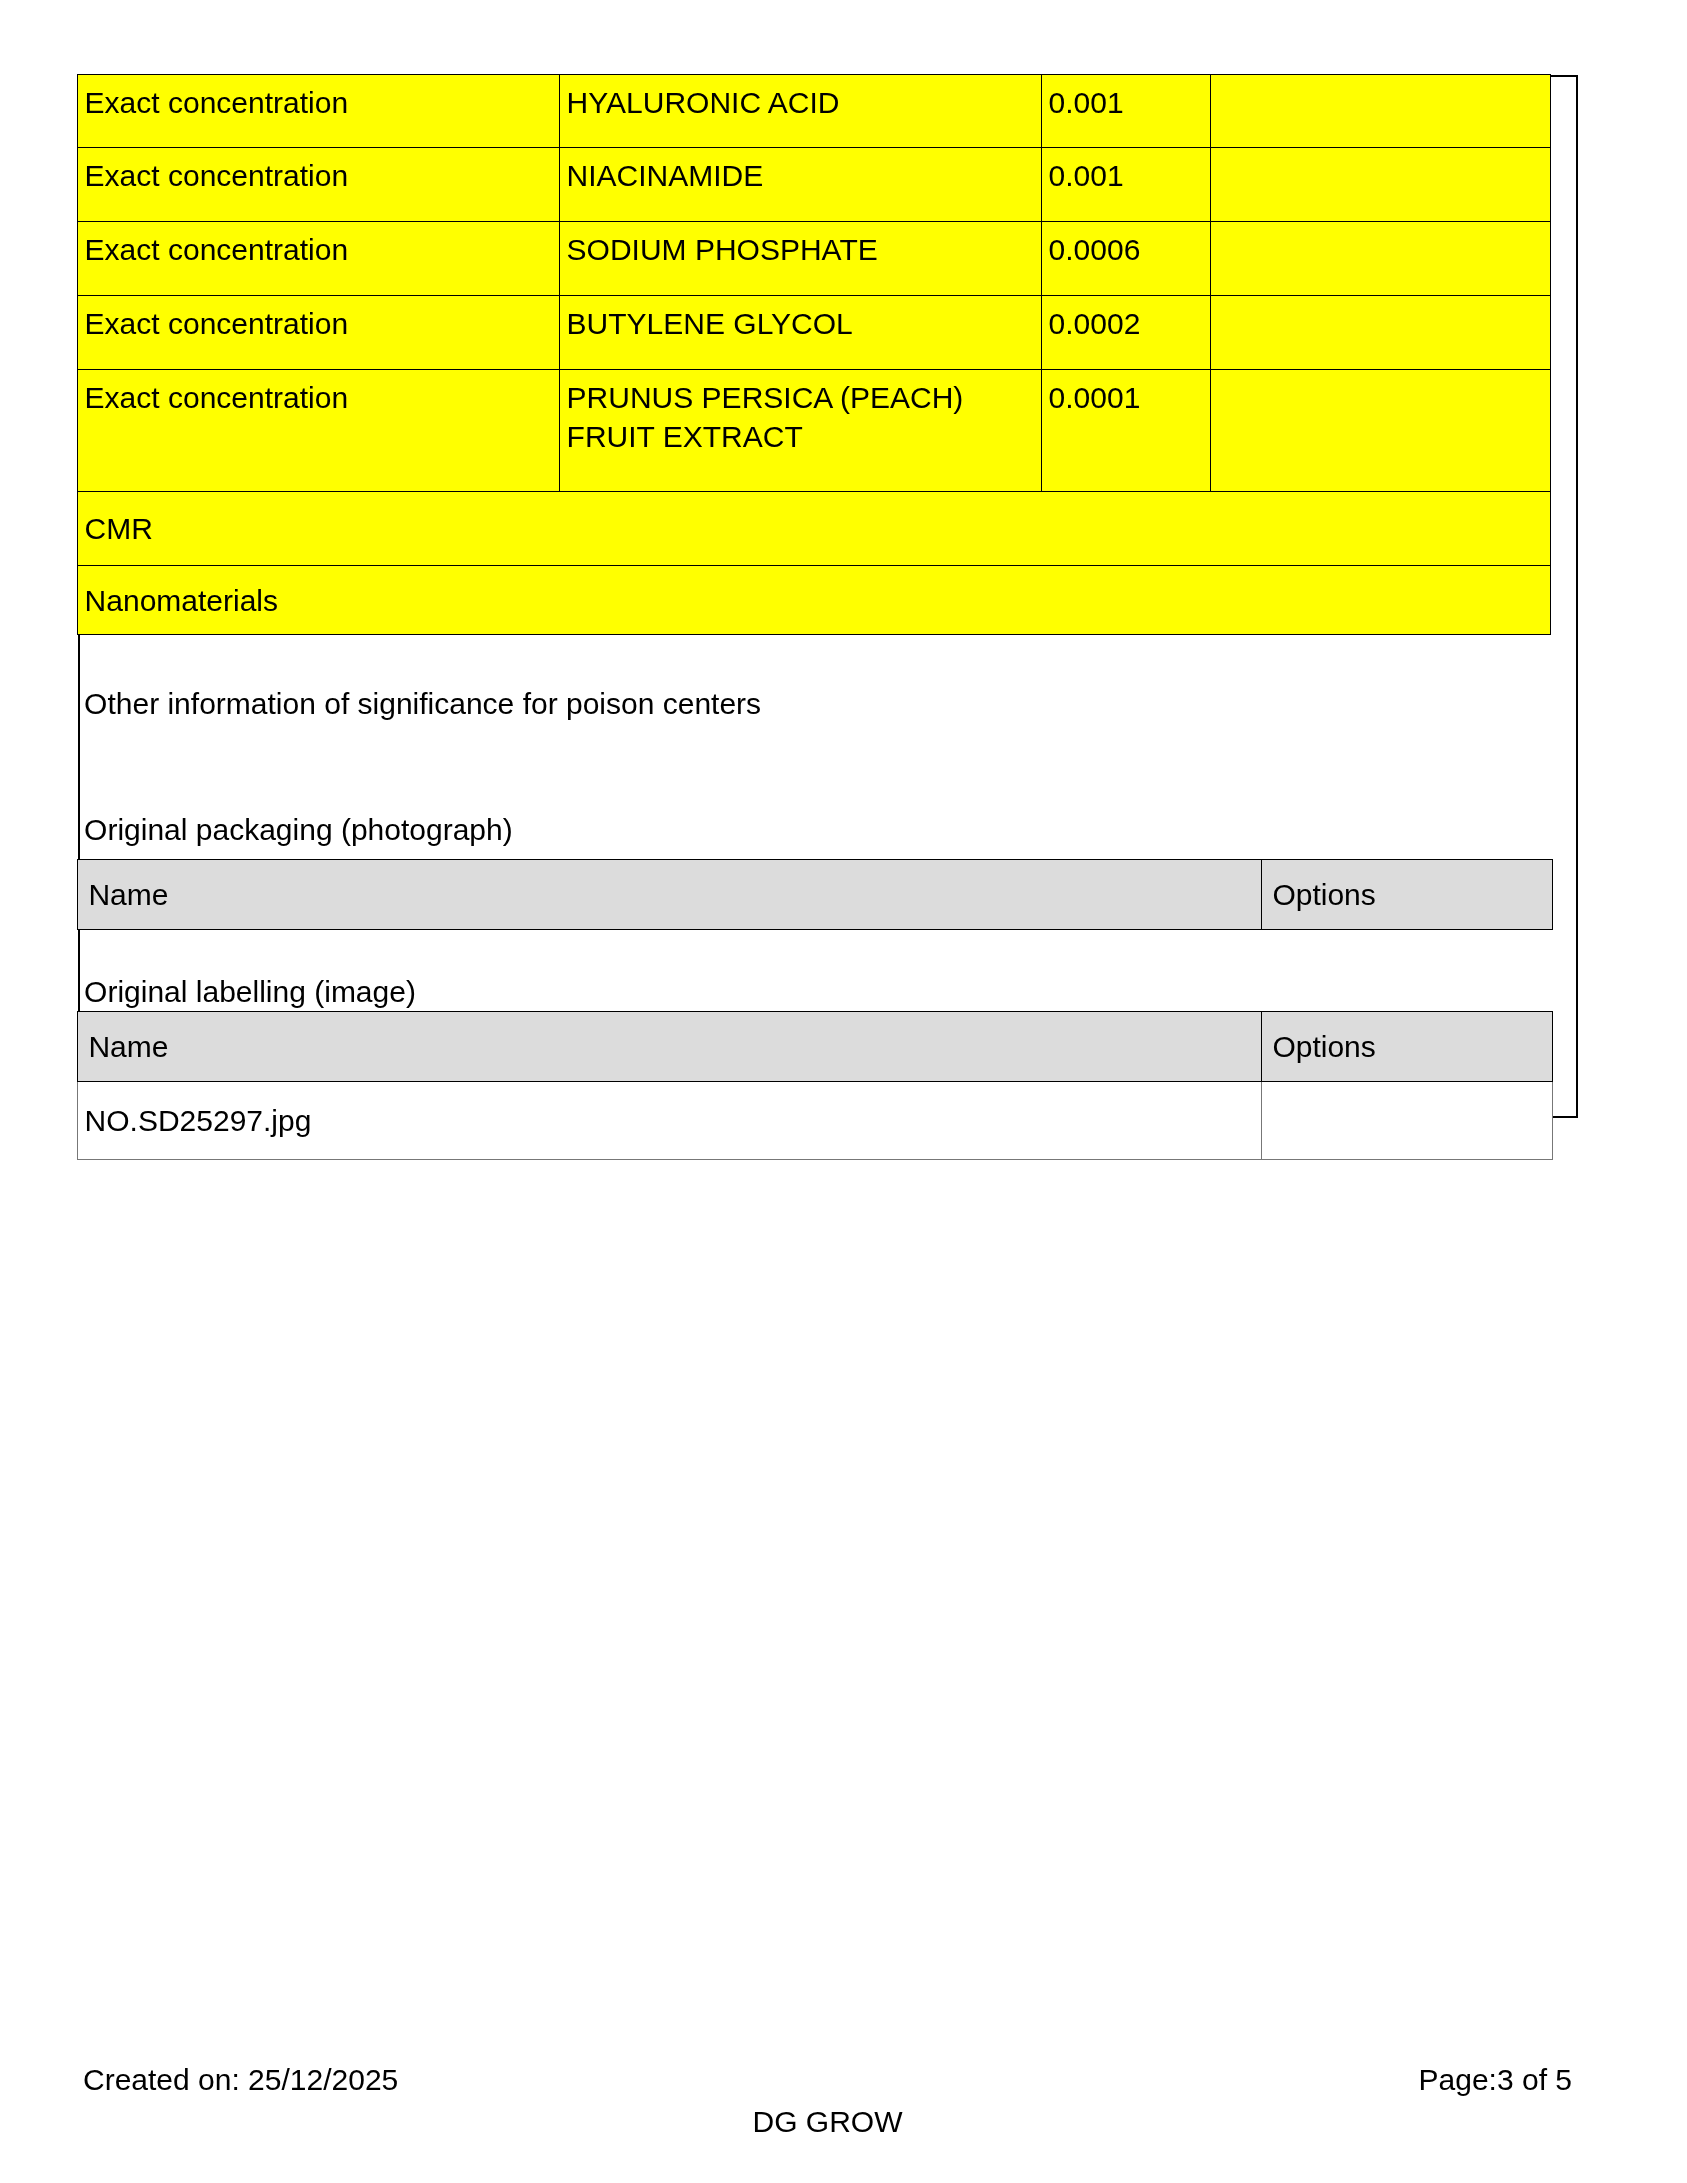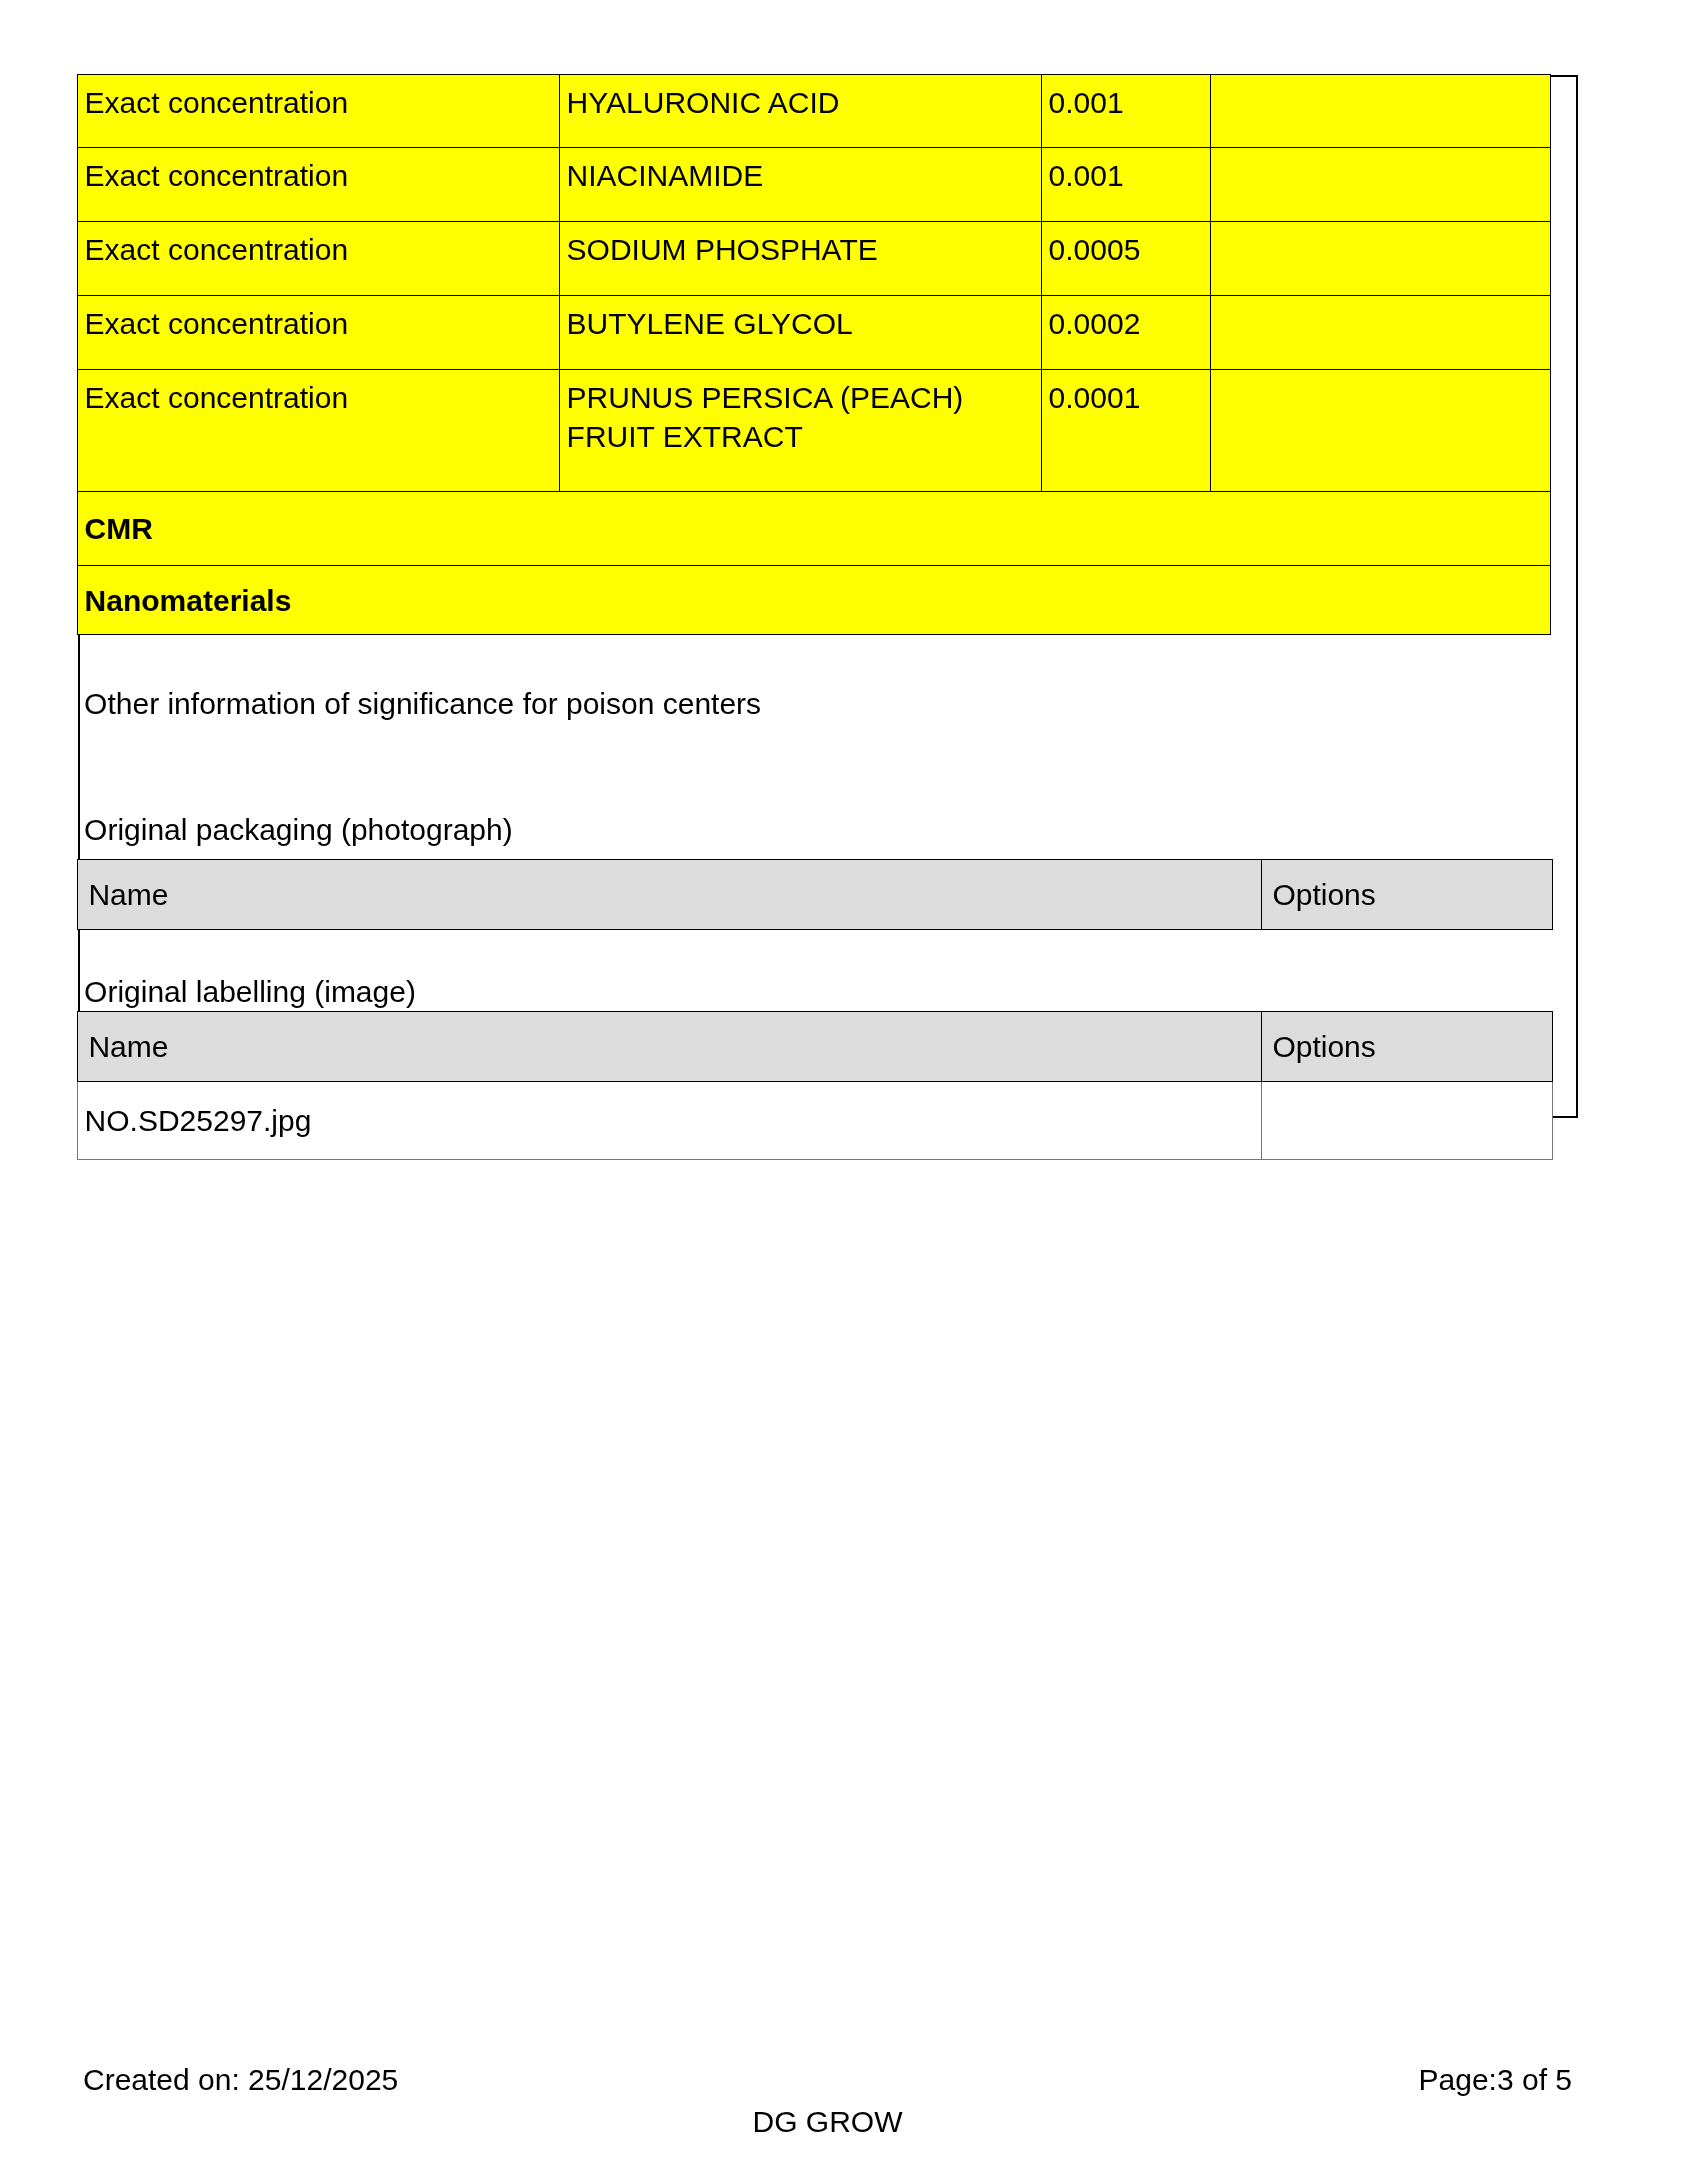--- a/index.html
+++ b/index.html
@@ -30,21 +30,21 @@
     vertical-align:top;
     box-sizing:border-box;
     overflow:hidden;
   }
   .ytable tr.ing-row-a{height:73px;}
   .ytable tr.ing-row{height:74px;}
   .ytable tr.ing-row-tall{height:122px;}
   .ytable tr.hrow{height:74px;}
   .ytable tr.hrow-last{height:69px;}
   .ytable tr.hrow td,.ytable tr.hrow-last td{
-    font-weight:bold;vertical-align:middle;padding-top:0;padding-bottom:0;
+    font-weight:normal;vertical-align:middle;padding-top:0;padding-bottom:0;
   }
   .ing-name{white-space:pre-line;margin-top:48px;}
   
   .atable{
     position:absolute;left:-2.6px;
     width:1475px;
     border-collapse:collapse;table-layout:fixed;
   }
   .atable th{
     background:var(--table-header-gray,#dcdcdc);
@@ -102,21 +102,21 @@
         </tr>
         <tr class="ing-row">
           <td>Exact concentration</td>
           <td class="ing-name">NIACINAMIDE</td>
           <td>0.001</td>
           <td></td>
         </tr>
         <tr class="ing-row">
           <td>Exact concentration</td>
           <td class="ing-name">SODIUM PHOSPHATE</td>
-          <td>0.0005</td>
+          <td>0.0006</td>
           <td></td>
         </tr>
         <tr class="ing-row">
           <td>Exact concentration</td>
           <td class="ing-name">BUTYLENE GLYCOL</td>
           <td>0.0002</td>
           <td></td>
         </tr>
         <tr class="ing-row-tall">
           <td>Exact concentration</td>

